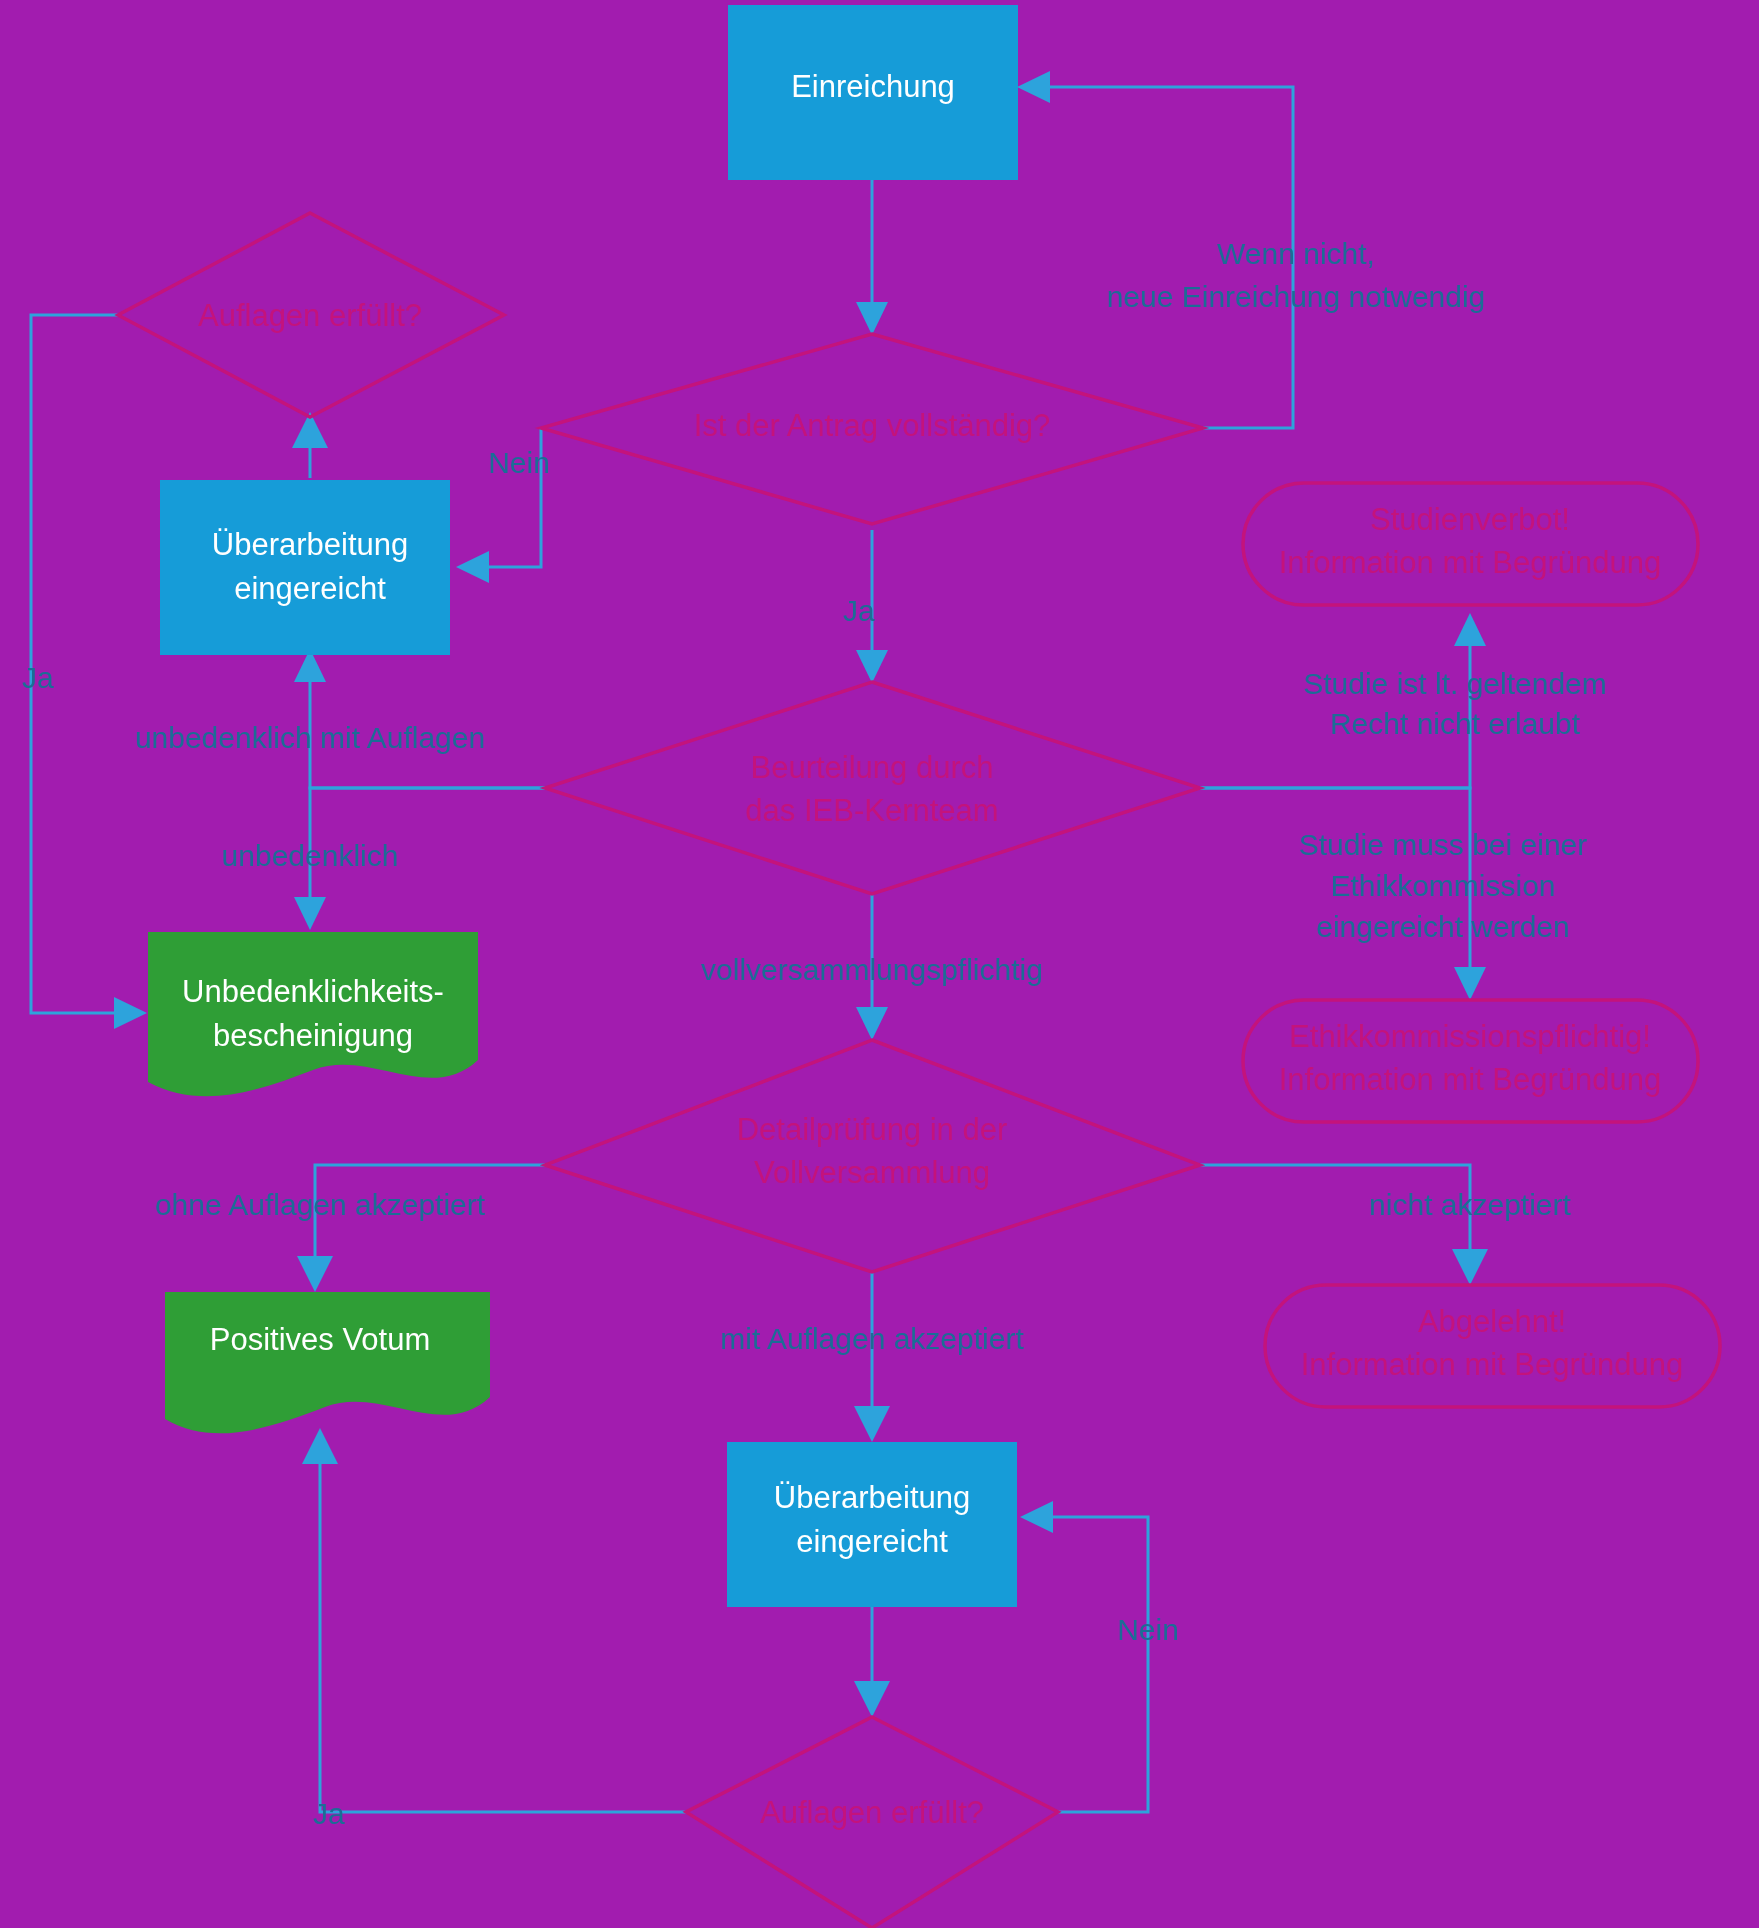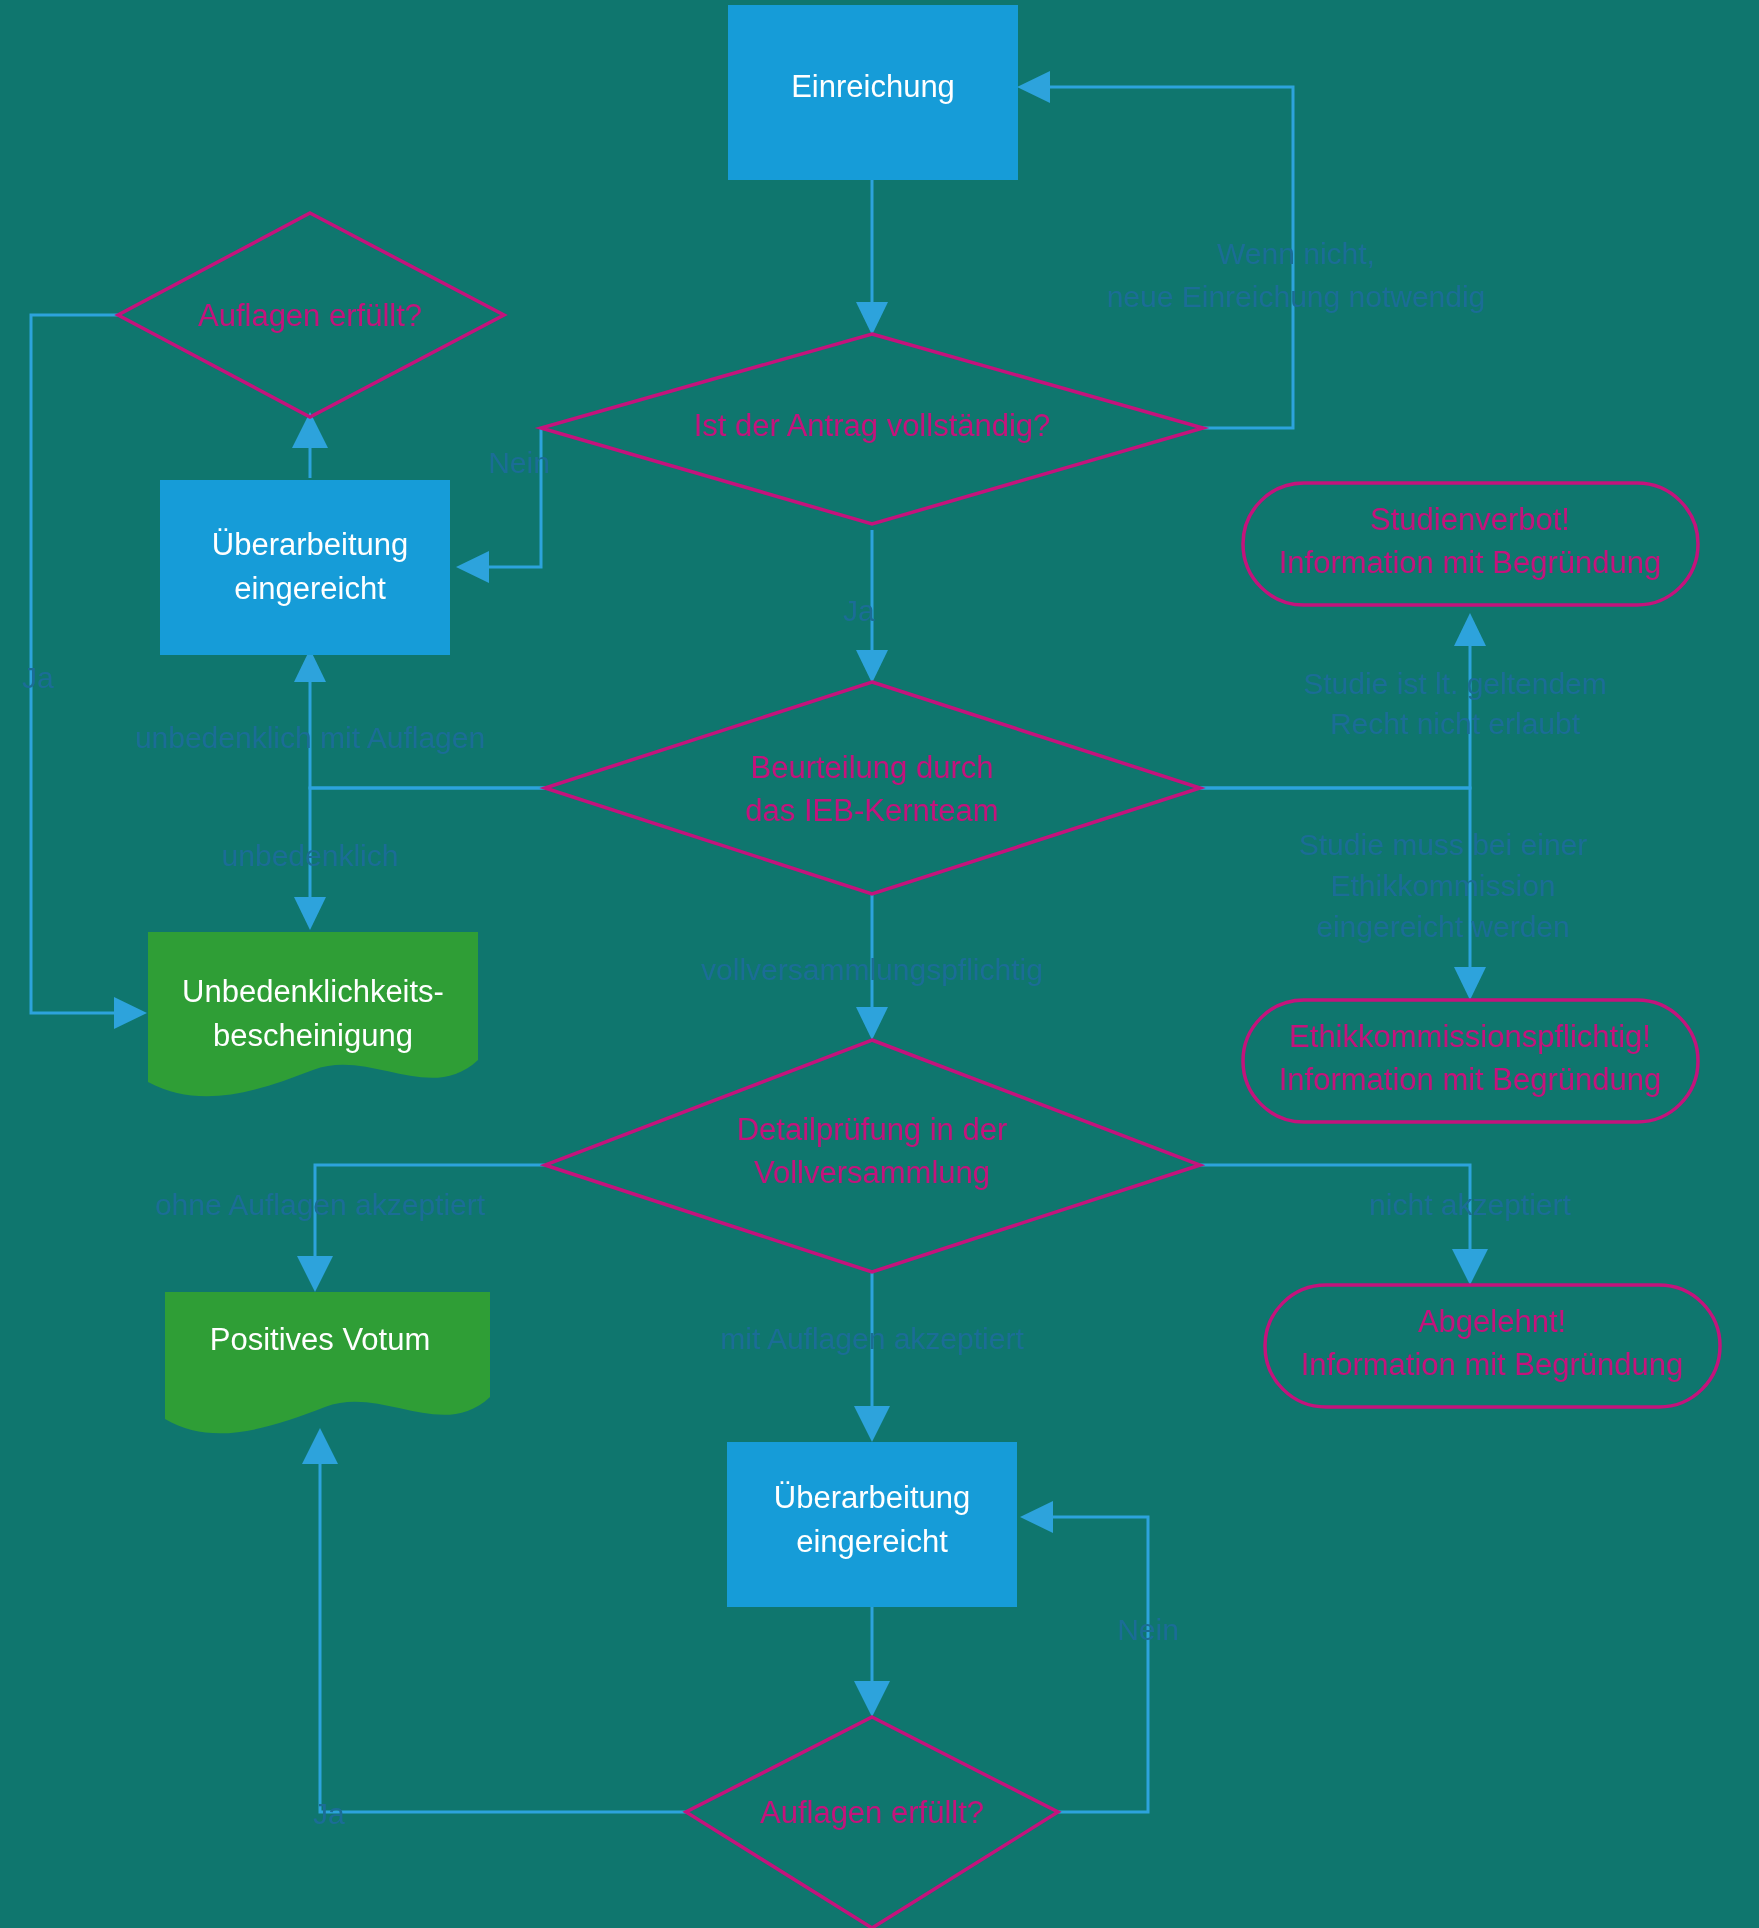--- a/index.html
+++ b/index.html
@@ -7,21 +7,21 @@
     padding: 0;
     background: #ffffff;
   }
   body {
     font-family: "Liberation Sans", sans-serif;
   }
   #diagram-root {
     position: relative;
     width: 1759px;
     height: 1928px;
-    background: #0f766e;
+    background: #a21caf;
     overflow: hidden;
   }
   svg#flow {
     display: block;
     width: 1759px;
     height: 1928px;
   }
   .node-label {
     font-family: "Liberation Sans", sans-serif;
     text-anchor: middle;

